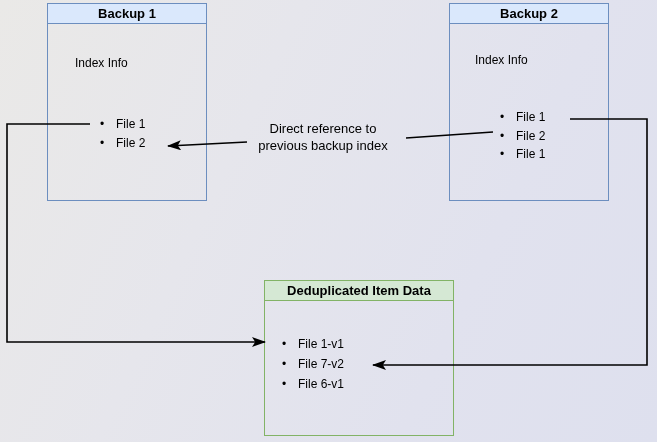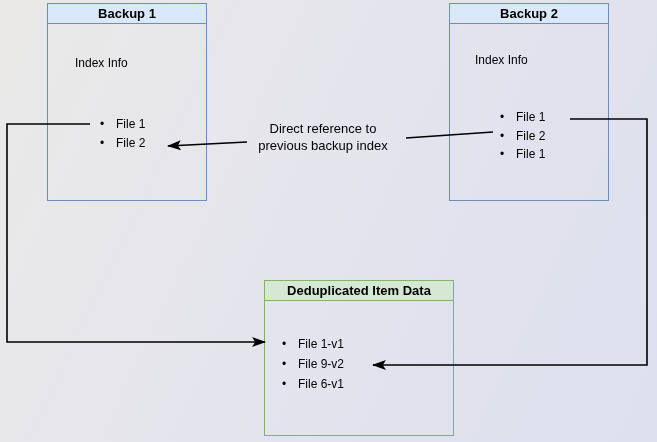--- a/index.html
+++ b/index.html
@@ -126,21 +126,21 @@
       <span>Deduplicated Item Data</span>
     </div>
   </div>
   <ul class="filelist" id="dedup-files">
     <li>
       <span class="bullet"></span>
       <span>File 1-v1</span>
     </li>
     <li>
       <span class="bullet"></span>
-      <span>File 9-v2</span>
+      <span>File 7-v2</span>
     </li>
     <li>
       <span class="bullet"></span>
       <span>File 6-v1</span>
     </li>
   </ul>
 
   <svg class="connectors" width="657" height="442" viewBox="0 0 657 442">
     <defs>
       <marker id="arrowhead" markerUnits="userSpaceOnUse" markerWidth="14" markerHeight="10" refX="13" refY="5" orient="auto">

